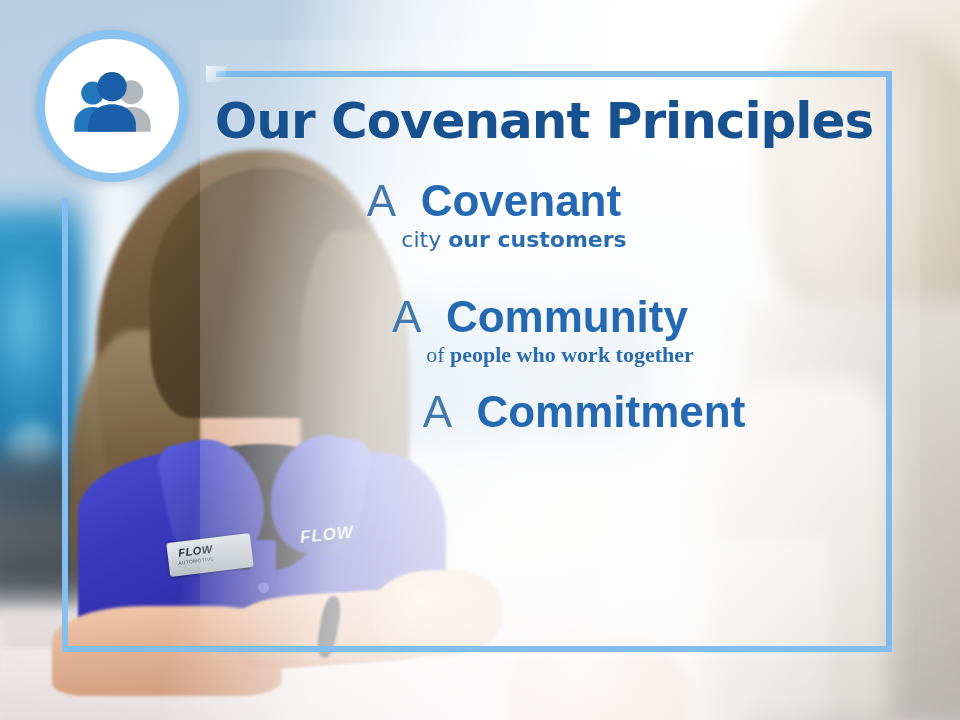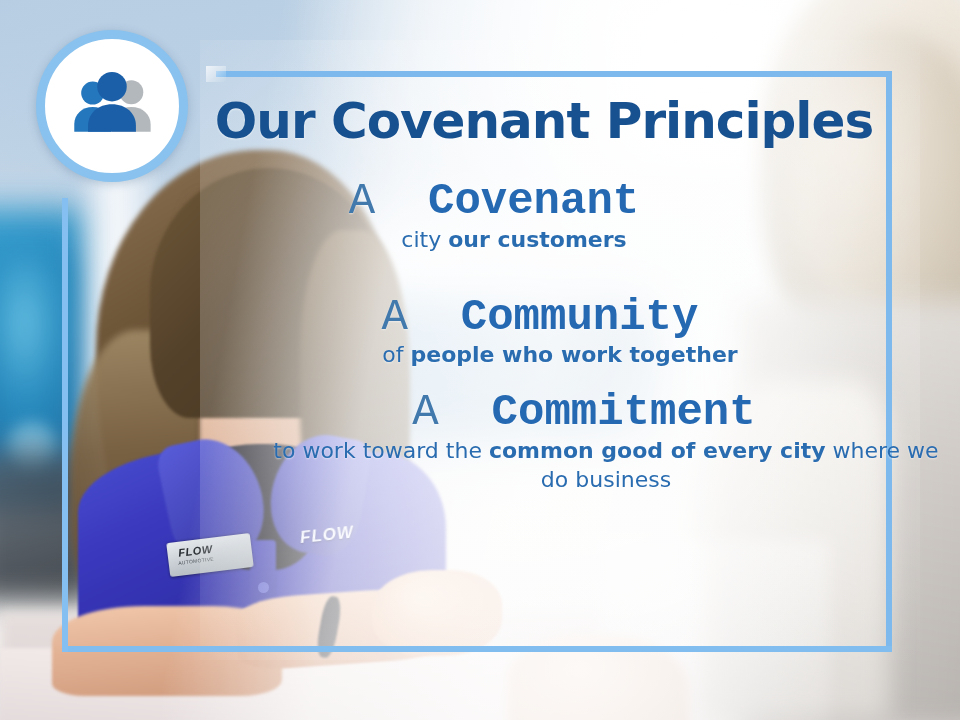--- a/index.html
+++ b/index.html
@@ -312,21 +312,21 @@
     color:#18518f;
     text-shadow:0 1px 2px rgba(255,255,255,.55);
     white-space:nowrap;
   }
 
   .principles{
     position:absolute; left:210px; top:178px; width:672px;
   }
   .principle{ margin-bottom:20px; }
   .p-head{
-    font-family:Liberation Mono, monospace;
+    font-family:Liberation Sans, sans-serif;
     font-size:44px;
     line-height:1.06;
     text-align:center;
     color:#3d76ae;
     white-space:nowrap;
     text-shadow:0 1px 2px rgba(255,255,255,.5);
   }
   .p-head .art{ font-weight:400; color:#4179ad; letter-spacing:0; }
   .p-head .word{ font-weight:700; color:#2569b2; }
   .p-sub{
@@ -337,21 +337,21 @@
     text-align:center;
     text-shadow:0 1px 2px rgba(255,255,255,.5);
   }
   .p-sub b{ font-weight:700; }
 
   
   .p1 .p-head{ text-align:center; transform:translateX(-52px); }
   .p1 .p-sub { text-align:center; transform:translateX(-32px); }
   .p2 { margin-top:40px; }
   .p2 .p-head{ transform:translateX(-6px); }
-  .p2 .p-sub { transform:translateX(14px); }
+  .p2 .p-sub { transform:translateX(14px);font-family:Liberation Serif, serif; }
   .p3 { }
   .p3 .p-head{ transform:translateX(38px); }
   .p3 .p-sub { transform:translateX(60px); }
 </style>
 </head>
 <body>
 
 <div id="stage">
 
   <div class="photo">
@@ -457,20 +457,17 @@
       <div class="p-sub">
         <span>of </span><b>people who work together</b><br>
       </div>
     </div>
 
     <div class="principle p3">
       <div class="p-head">
         <span class="art">A&nbsp;</span>
         <span class="word">Commitment</span>
       </div>
-      <div class="p-sub">
-        <span>to work toward the </span><b>common good of every city</b><span> where we do business</span>
-      </div>
     </div>
 
   </div>
 
 </div>
 
 </body></html>

